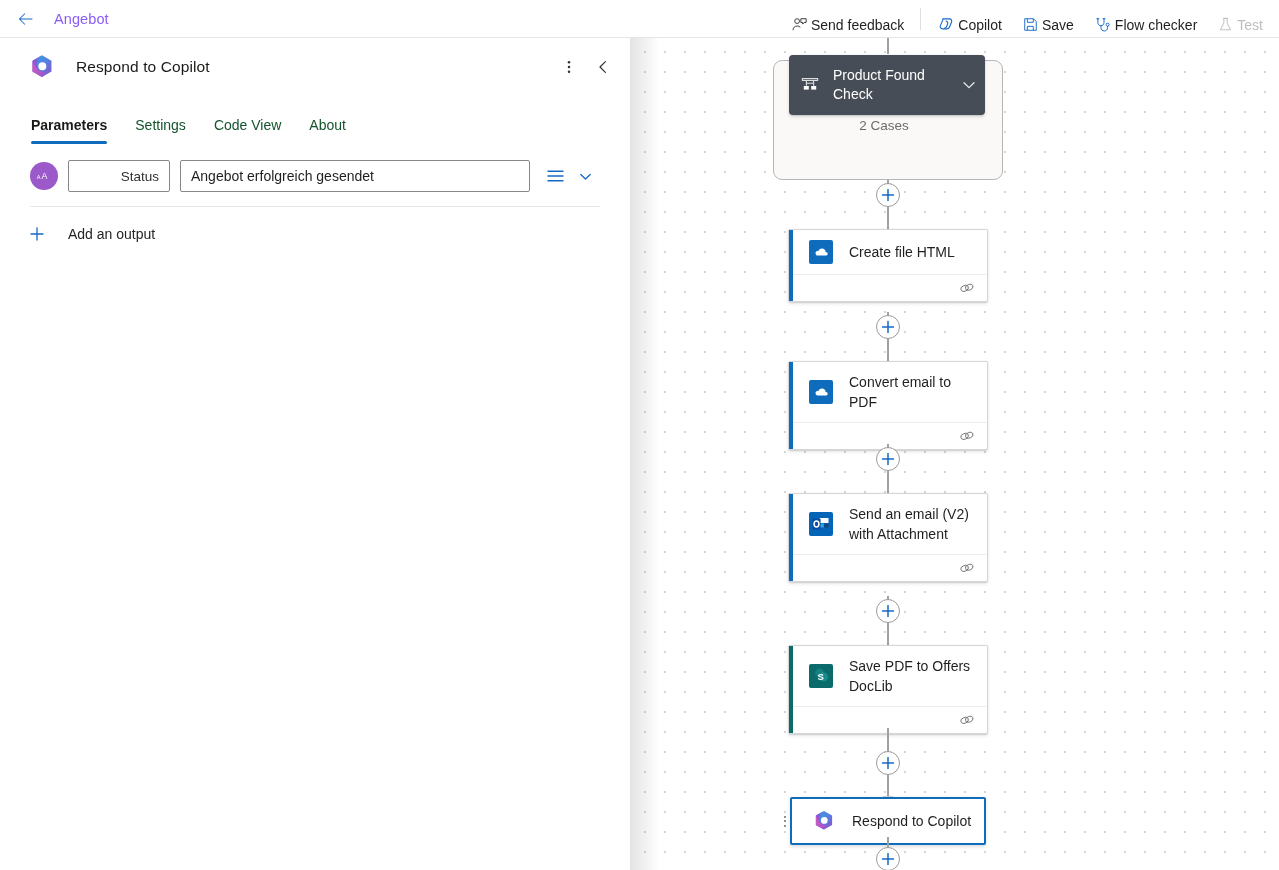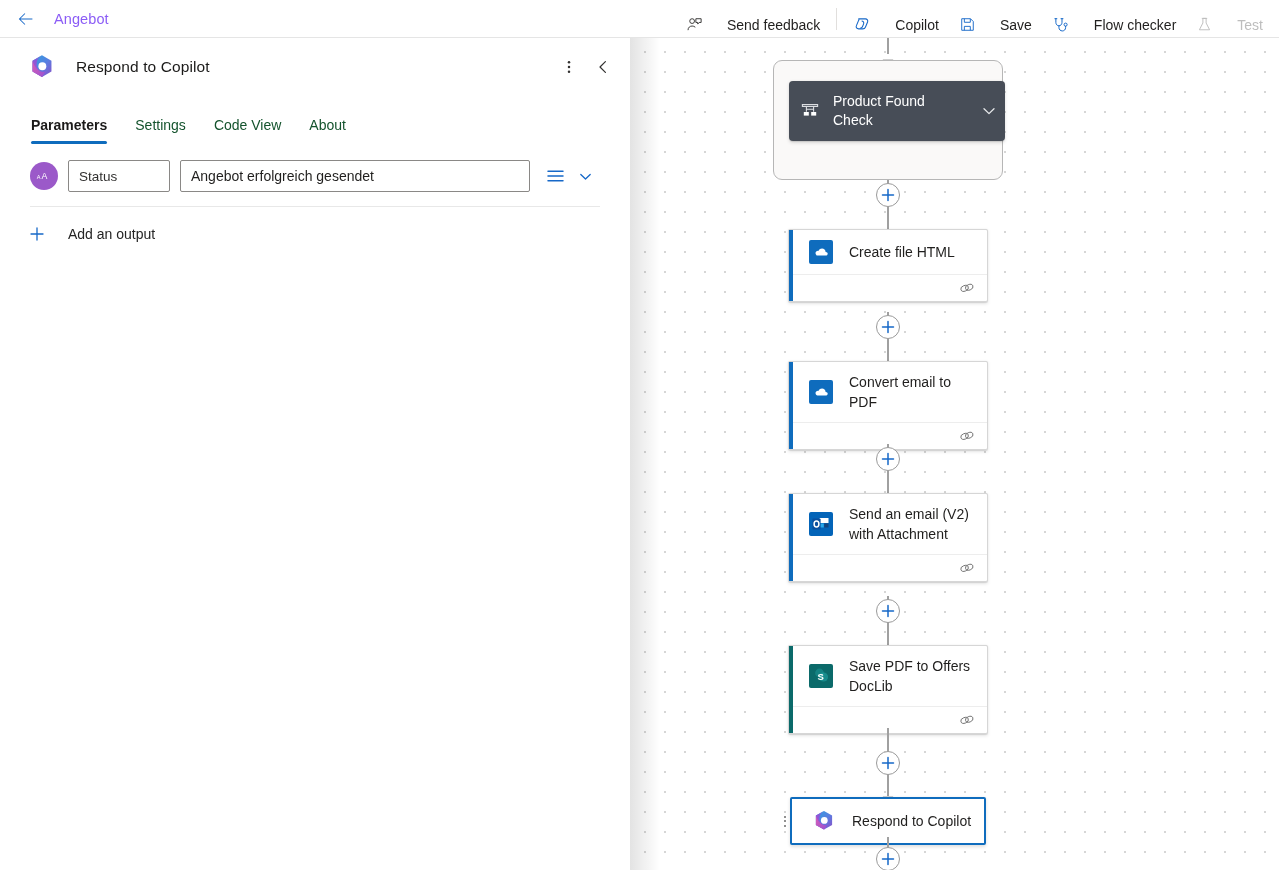--- a/index.html
+++ b/index.html
@@ -23,21 +23,21 @@
     cursor: pointer; border-radius: 3px;
   }
   .topbar-title {
     margin-left: 12px; font-size: 14.5px; color: #8b5cf6; letter-spacing: .1px;
   }
   .topbar-right {
     margin-left: auto; display: flex; align-items: center; height: 38px;
     padding-right: 6px;
   }
   .cmd {
-    display: flex; align-items: center; gap: 24px;
+    display: flex; align-items: center; gap: 3px;
     height: 30px; padding: 0 10px; cursor: pointer;
     font-size: 14px; color: #201f1e; border-radius: 3px; white-space: nowrap; margin-top: 12px;
   }
   .cmd.disabled { color: #bdbdbd; cursor: default; }
   .cmd-sep {
     width: 1px; height: 22px; background: #e1dfdd; margin: 0 6px;
   }
   .ico { display: inline-flex; align-items: center; justify-content: center; }
 
   
@@ -80,21 +80,21 @@
     padding: 16px 0 14px 0;
   }
   .avatar {
     width: 28px; height: 28px; flex: 0 0 28px; border-radius: 50%;
     background: #9b59c9; color: #ffffff; font-size: 11px;
     display: flex; align-items: center; justify-content: center; letter-spacing: -.4px;
   }
   .field-key {
     width: 102px; height: 32px; border: 1px solid #8a8886; border-radius: 2px;
     background: #fff; display: flex; align-items: center; padding: 0 10px;
-    font-size: 13.5px; color: #323130;
+    font-size: 13.5px; color: #323130; justify-content: flex-end;
   }
   .field-val {
     flex: 1 1 auto; height: 32px; border: 1px solid #8a8886; border-radius: 2px;
     background: #fff; display: flex; align-items: center; padding: 13px 10px;
     font-size: 14px; color: #201f1e; max-width: 350px;
   }
   .row-tools { display: flex; align-items: center; gap: 8px; margin-left: 4px; }
   .row-tools .hbtn { width: 22px; height: 24px; }
   .divider { height: 1px; background: #e8e8e8; margin: 0; }
   .add-output {
@@ -134,25 +134,25 @@
     display: flex; align-items: center; justify-content: center; cursor: pointer;
     z-index: 3;
   }
 
   
   .scope {
     position: absolute; left: 143px; top: 22px; width: 230px; height: 120px;
     background: #faf9f8; border: 1px solid #b6b6b6; border-radius: 9px;
   }
   .scope-head {
-    position: absolute; left: 159px; top: 17px; width: 216px; height: 60px;
+    position: absolute; left: 159px; top: 17px; width: 196px; height: 60px;
     background: #474d57; border-radius: 4px; color: #ffffff;
     display: flex; align-items: center; padding: 0 8px 0 10px;
     box-shadow: 0 1.6px 3.6px rgba(0,0,0,.13), 0 .3px .9px rgba(0,0,0,.10);
-    cursor: pointer; z-index: 2; margin-top: 26px;
+    cursor: pointer; z-index: 2;
   }
   .scope-head-icon { width: 22px; height: 22px; flex: 0 0 22px; }
   .scope-head-title {
     margin-left: 12px; font-size: 14px; line-height: 19px; color: #ffffff;
     max-width: 120px;
   }
   .scope-chevron { margin-left: auto; display: flex; align-items: center; }
   .scope-cases {
     position: absolute; left: 143px; top: 80px; width: 222px;
     text-align: center; font-size: 13.5px; color: #6b6b6b;

